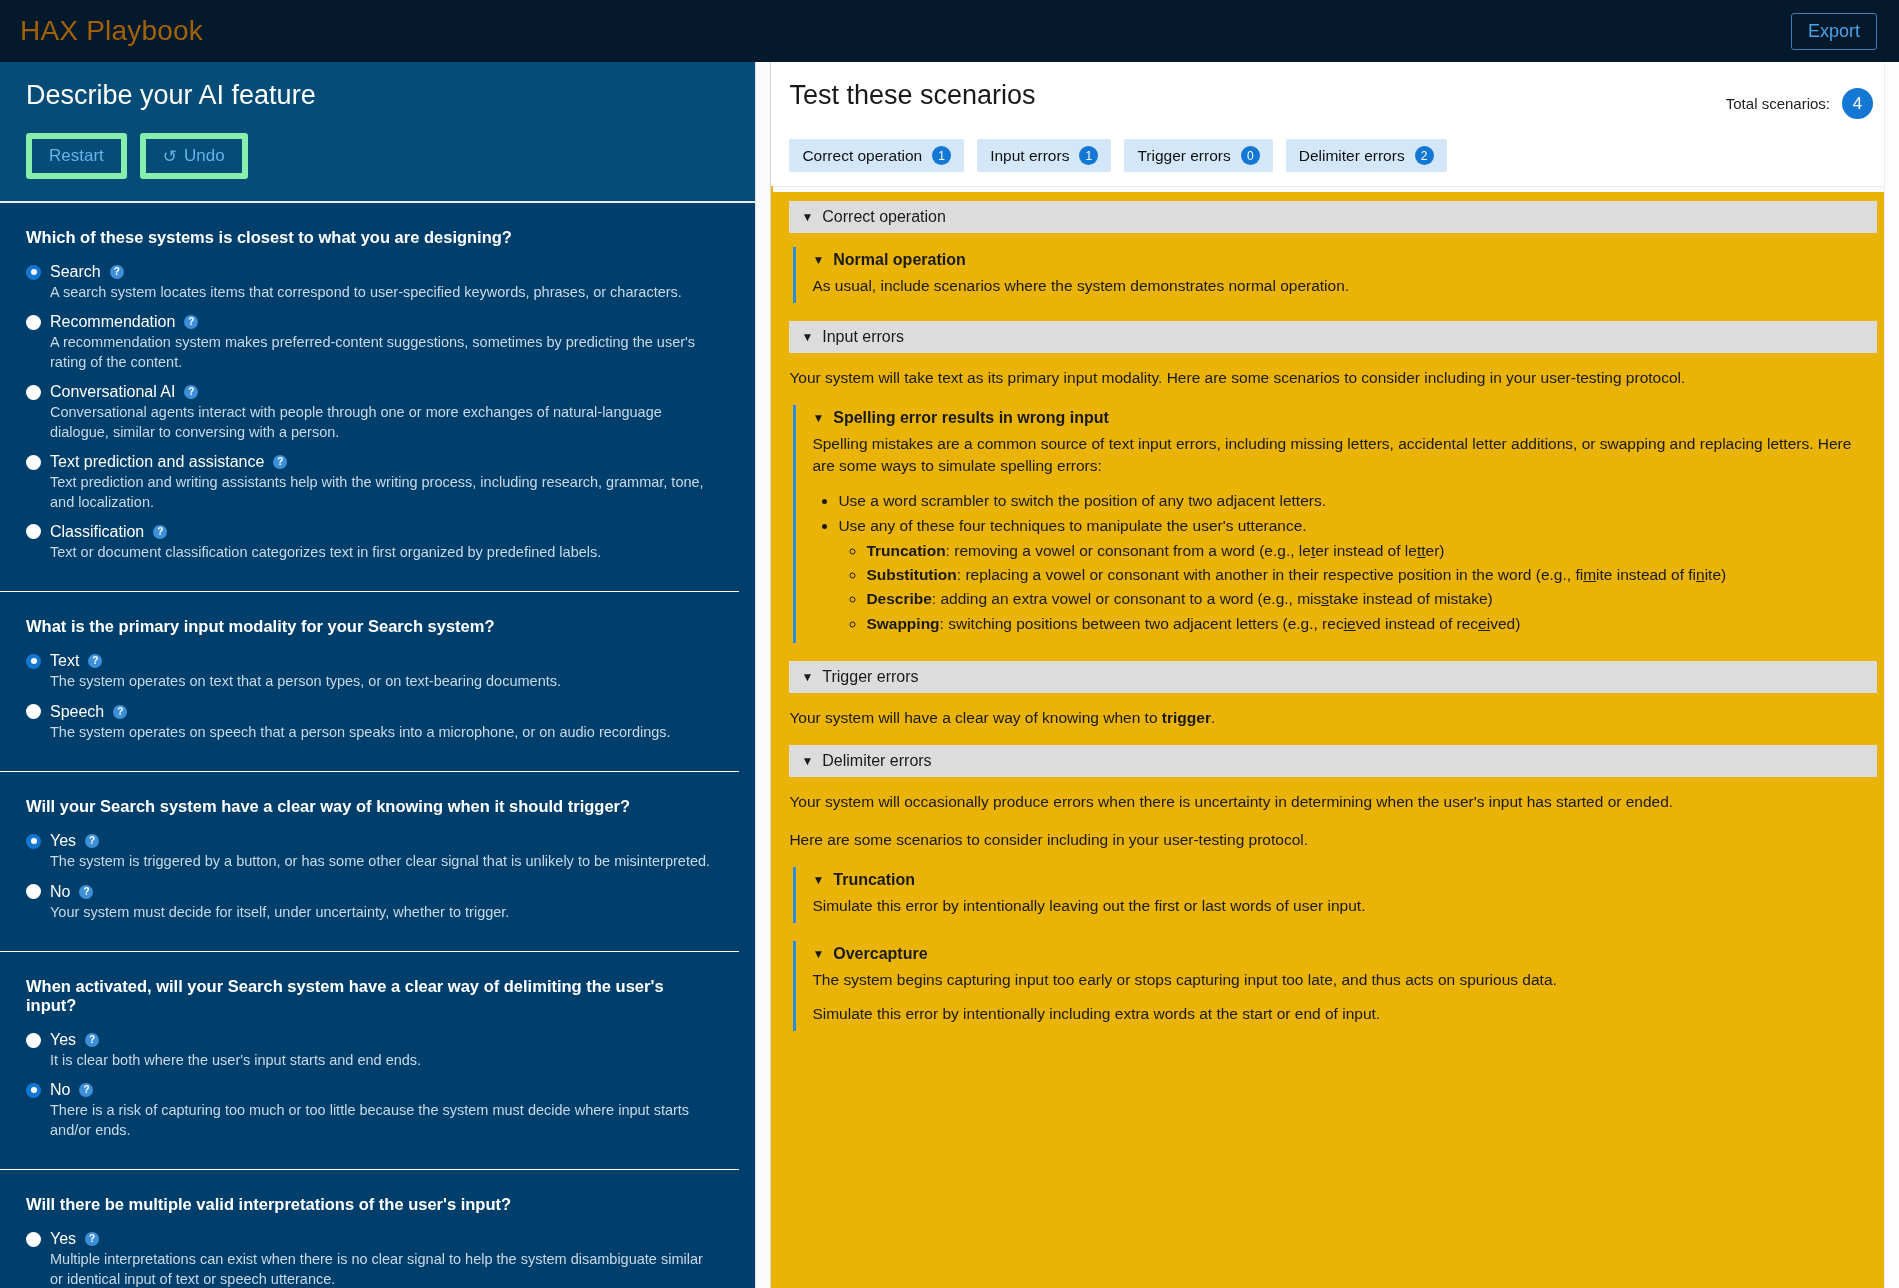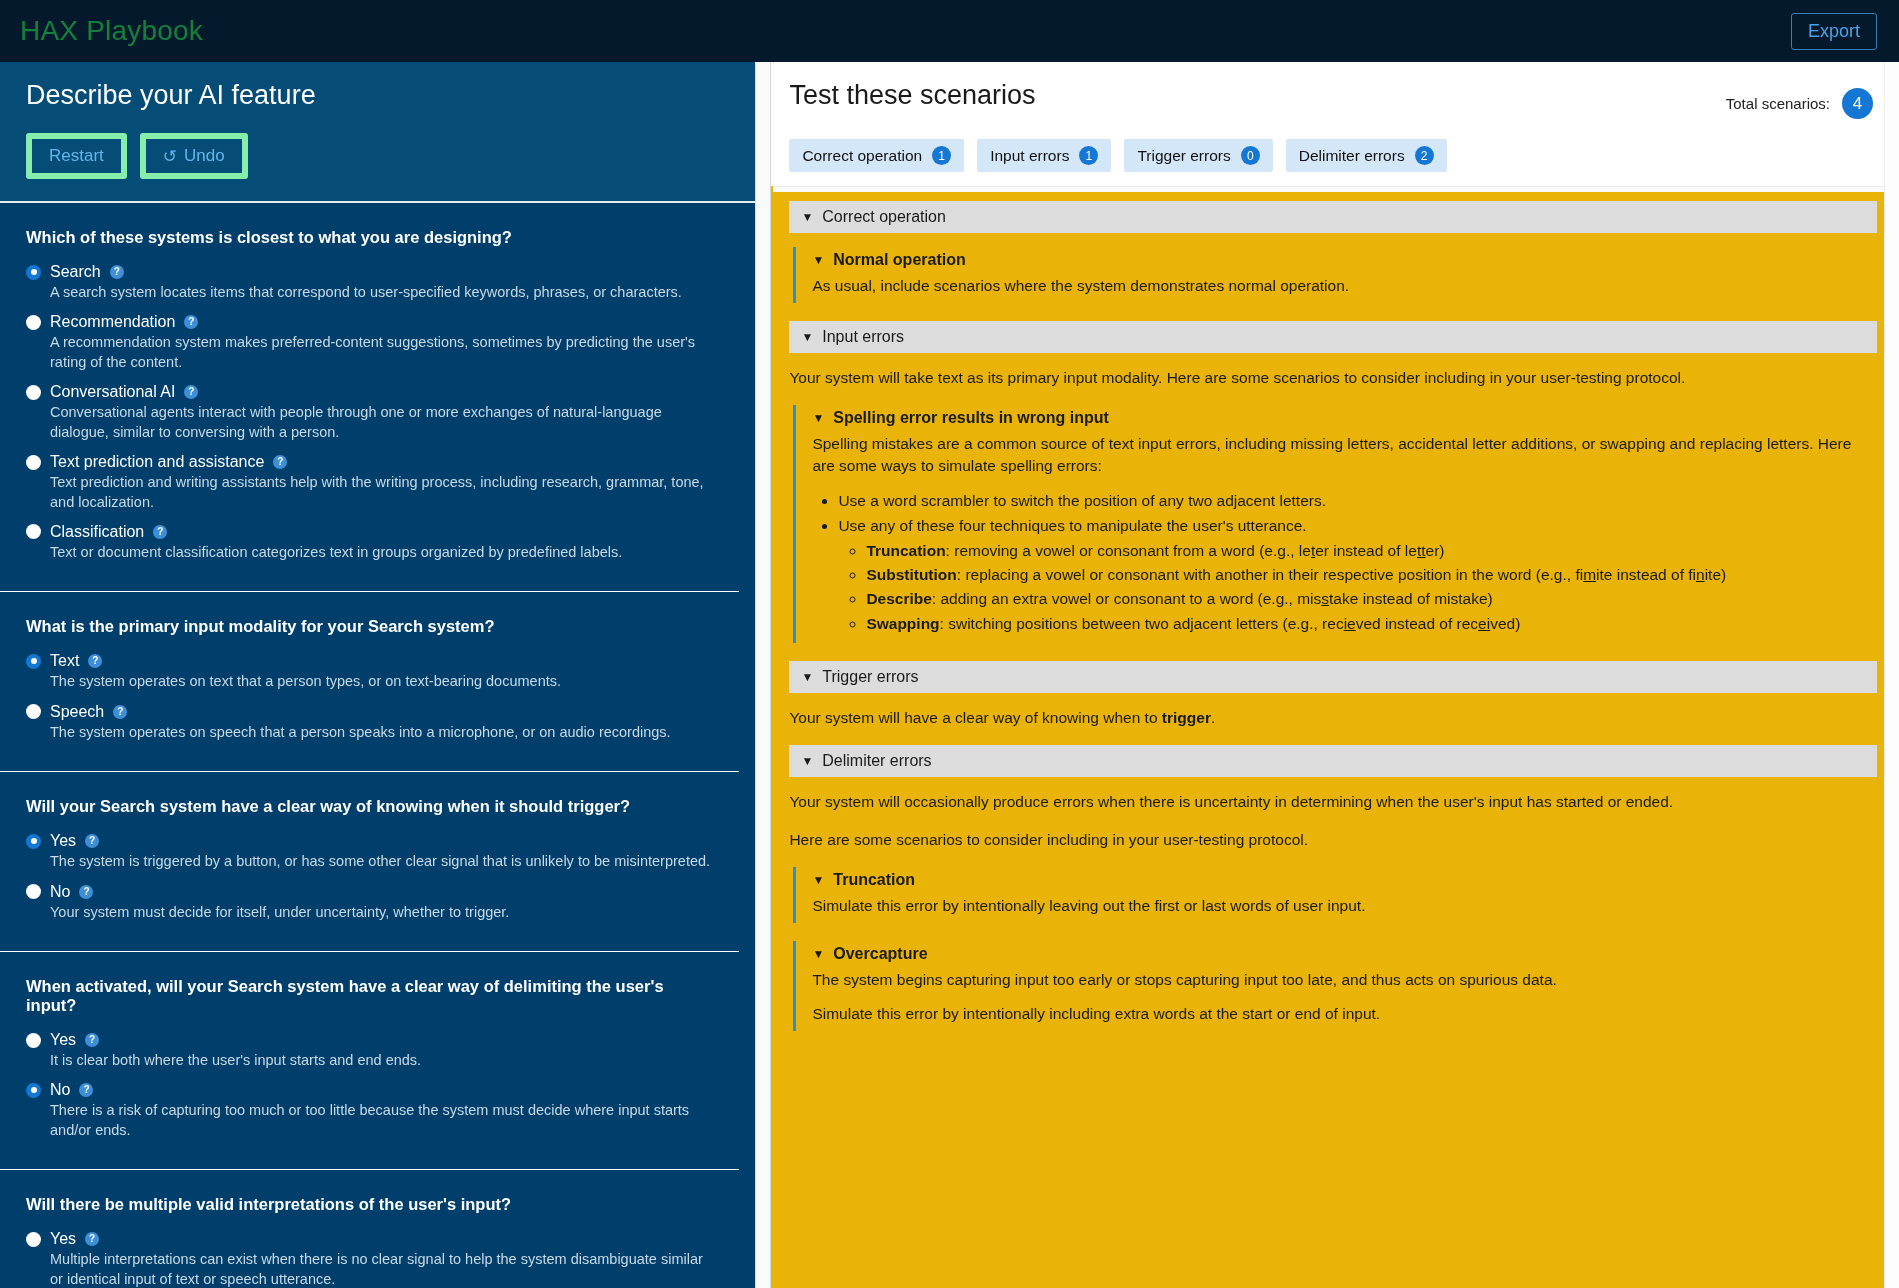--- a/index.html
+++ b/index.html
@@ -14,21 +14,21 @@
   
   .topbar {
     height: 62px;
     background: #04192b;
     display: flex;
     align-items: center;
     justify-content: space-between;
     padding: 0 22px 0 20px;
   }
   .app-title {
-    color: #15803d;
+    color: #a16207;
     font-size: 28px;
     font-weight: 400;
     letter-spacing: .2px;
   }
   .export-btn {
     color: #4aa3e8;
     background: transparent;
     border: 1px solid #3a7fb5;
     border-radius: 3px;
     font-size: 18px;
@@ -354,21 +354,21 @@
               <span class="help">?</span>
             </div>
             <div class="opt-desc">Text prediction and writing assistants help with the writing process, including research, grammar, tone, and localization.</div>
           </div>
           <div class="opt">
             <div class="opt-row">
               <div class="radio"></div>
               <span class="opt-label">Classification</span>
               <span class="help">?</span>
             </div>
-            <div class="opt-desc">Text or document classification categorizes text in groups organized by predefined labels.</div>
+            <div class="opt-desc">Text or document classification categorizes text in first organized by predefined labels.</div>
           </div>
         </div>
         <div class="qblock">
           <div class="qtext">What is the primary input modality for your Search system?</div>
           <div class="opt">
             <div class="opt-row">
               <div class="radio on"></div>
               <span class="opt-label">Text</span>
               <span class="help">?</span>
             </div>

